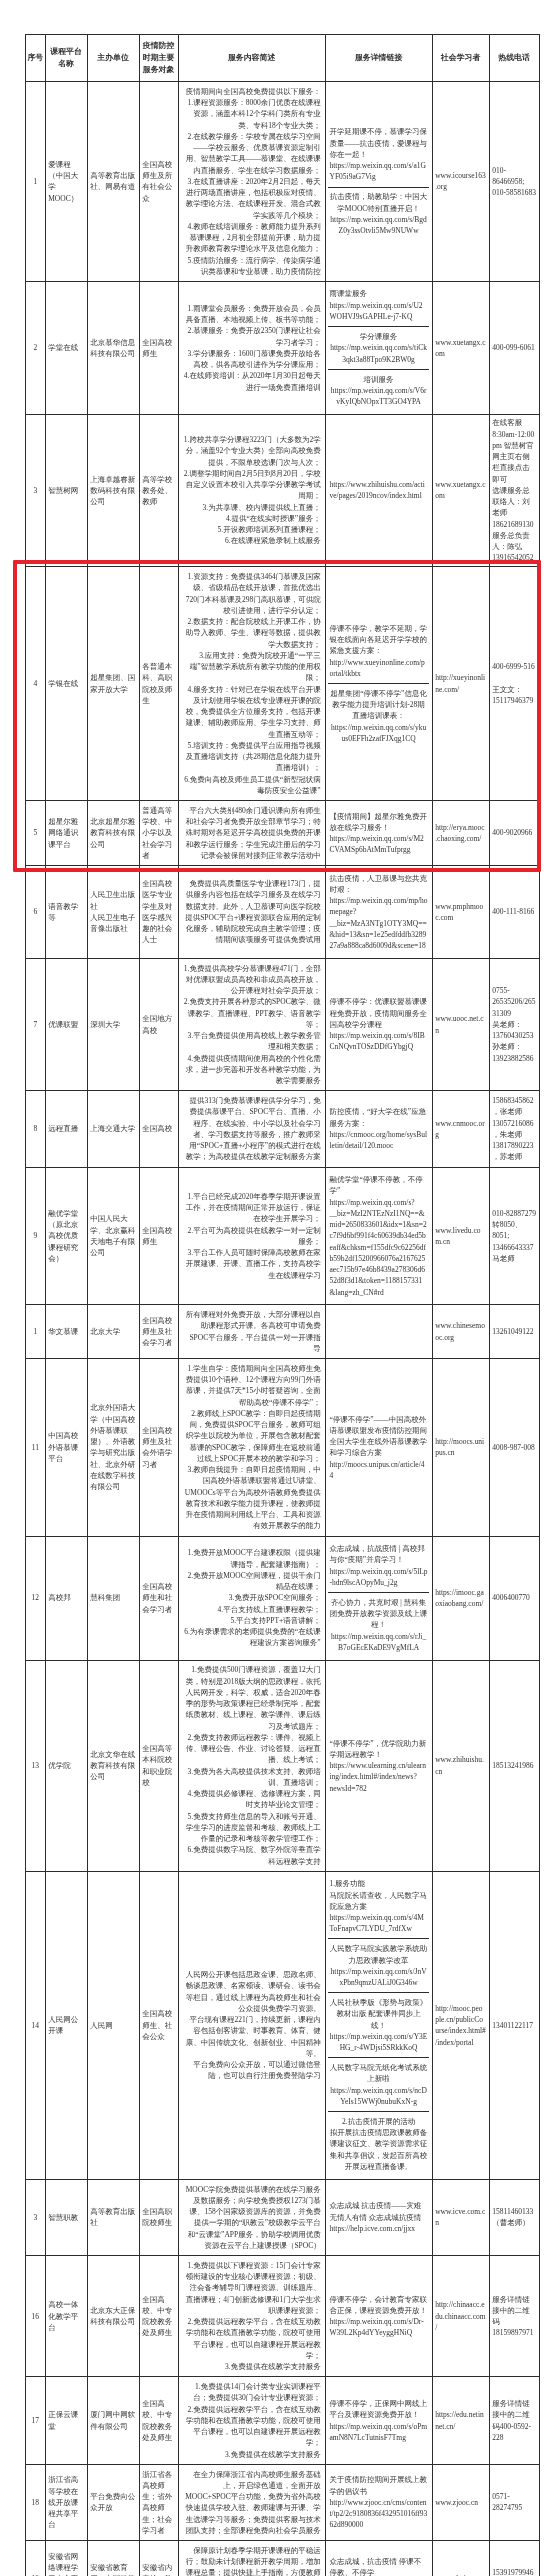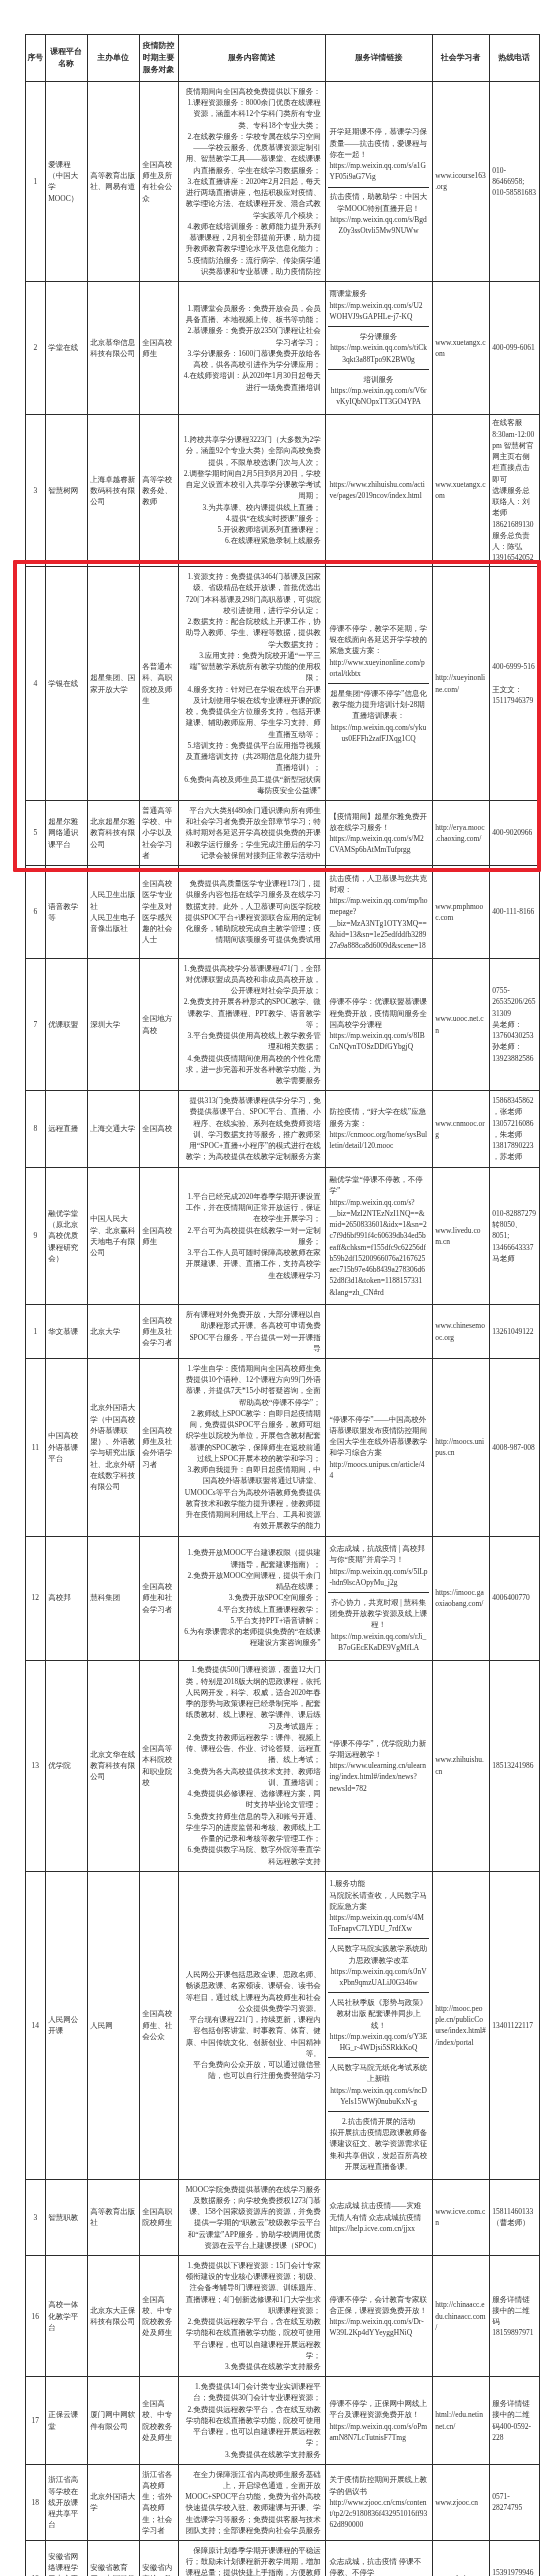--- a/index.html
+++ b/index.html
@@ -201,21 +201,21 @@
           <td class="c-phone preline">0755-26535206/26531309
 吴老师：13760430253
 孙老师：13923882586</td>
         </tr>
         <tr>
           <td class="c-num">8</td>
           <td class="c-name preline">远程直播</td>
           <td class="c-org preline">上海交通大学</td>
           <td class="c-aud preline">全国高校</td>
           <td class="c-svc">
-            <div class="svc-text">提供313门免费慕课课程供学分学习，免费提供慕课平台、SPOC平台、直播、小程序、在线实验、系列在线免费师资培训、学习数据支持等服务，推广教师采用“SPOC+直播+小程序”的模式进行在线教学；为高校提供在线教学定制服务方案</div>
+            <div class="svc-text">提供313门免费慕课课程供学分学习，免费提供慕课平台、SPOC平台、直播、小程序、在线实验、中小学以及社会学习者、学习数据支持等服务，推广教师采用“SPOC+直播+小程序”的模式进行在线教学；为高校提供在线教学定制服务方案</div>
           </td>
           <td class="c-detail">
             <div class="detail-block">防控疫情，“好大学在线”应急服务方案：
 https://cnmooc.org/home/sysBulletin/detail/120.mooc</div>
           </td>
           <td class="c-url preline">www.cnmooc.org</td>
           <td class="c-phone preline">15868345862，张老师
 13057216086，朱老师
 13817890223，苏老师</td>
         </tr>
@@ -375,27 +375,27 @@
           <td class="c-aud preline">全国高校、中专院校教务处及师生</td>
           <td class="c-svc">
             <div class="svc-text">1.免费提供14门会计类专业实训课程平台；免费提供30门会计专业课程资源；
 2.免费提供远程教学平台，含在线互动教学功能和在线直播教学功能，院校可使用平台课程，也可以自建课程开展远程教学；
 3.免费提供在线教学支持服务</div>
           </td>
           <td class="c-detail">
             <div class="detail-block">停课不停学，正保网中网线上平台及课程资源免费开放！
 https://mp.weixin.qq.com/s/oPmamN8N7LcTutnisF7Tmg</div>
           </td>
-          <td class="c-url preline">html://edu.netinnet.cn/</td>
+          <td class="c-url preline">https://edu.netinnet.cn/</td>
           <td class="c-phone preline">服务详情链接中的二维码400-0592-228</td>
         </tr>
         <tr>
           <td class="c-num">18</td>
           <td class="c-name preline">浙江省高等学校在线开放课程共享平台</td>
-          <td class="c-org preline">北京外国语大学</td>
+          <td class="c-org preline">平台免费向公众开放</td>
           <td class="c-aud preline">浙江省各高校师生；省外高校师生；社会学习者</td>
           <td class="c-svc">
             <div class="svc-text">在全力保障浙江省内高校师生服务基础上，开启绿色通道，全面开放MOOC+SPOC平台功能，免费为省外高校快速提供学校入驻、教师建课与开课、学生选课学习等服务；免费提供客服与技术团队支持；全部课程免费向社会学员服务</div>
           </td>
           <td class="c-detail">
             <div class="detail-block">关于疫情防控期间开展线上教学的倡议书
 http://www.zjooc.cn/cms/content/tp2/2c9180836f432951016ff9362d890000</div>
           </td>
           <td class="c-url preline">www.zjooc.cn</td>
           <td class="c-phone preline">0571-28274795</td>

